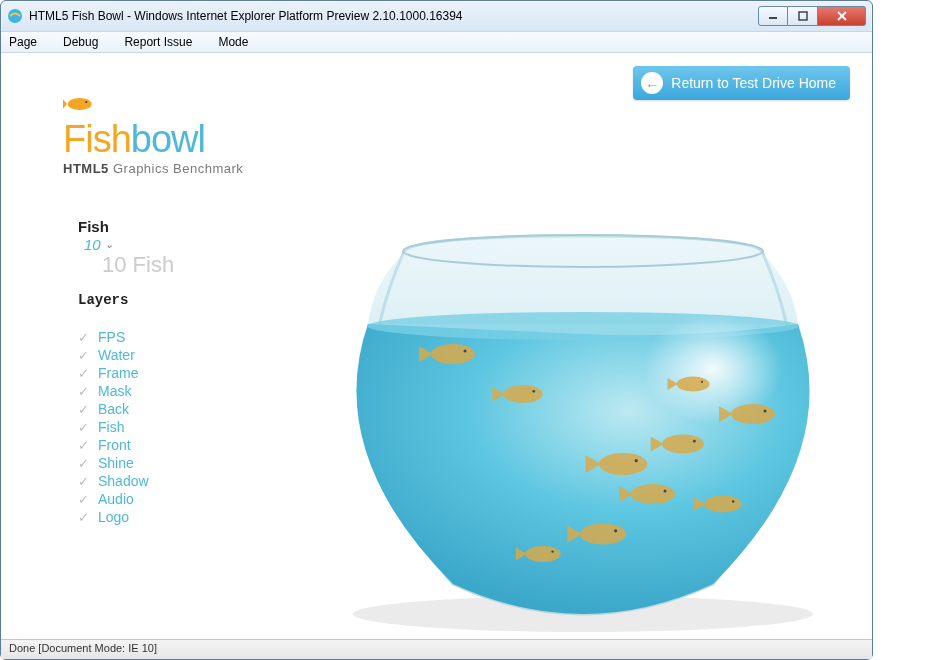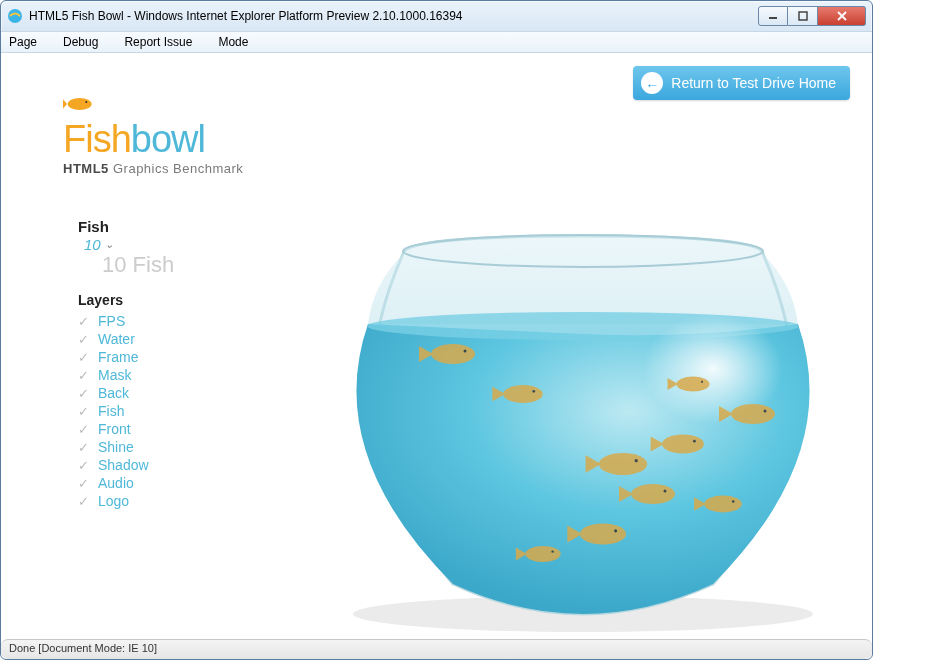--- a/index.html
+++ b/index.html
@@ -37,28 +37,28 @@
 .gauge svg { width: 100%; height: 100%; }
 .gauge-val { position:absolute; top: 32px; left: 0; right: 0; text-align:center; font-size: 42px; color:#f5a623; font-weight:300; }
 .gauge-unit { position:absolute; top: 72px; left: 0; right:0; text-align:center; font-size:9px; color:#bfae7a; letter-spacing:1px; }
 
 .fish-control { margin-top: 4px; }
 .fish-control .lbl { font-weight:600; font-size:15px; color:#222; }
 .fish-select { color:#4fb8d8; font-size:15px; display:inline-flex; align-items:center; gap:4px; margin-left: 6px; font-style: italic; }
 .fish-display { color:#ccc; font-size: 22px; font-weight:300; margin-left: 24px; margin-top: -2px; }
 
 .layers { margin-top: 14px; font-size: 14px; }
-.layers .hdr { font-weight:600; color:#222; margin-bottom: 4px; }
+.layers .hdr { font-weight:600; color:#222; margin-bottom: 20px; font-family: Liberation Mono, monospace; }
 .layers .item { display:flex; align-items:center; gap: 6px; color:#4fb8d8; padding: 1px 0; cursor:pointer; }
 .layers .item .chk { color:#bbb; font-size:13px; width:14px; }
 
 .bowl-area { position:absolute; top: 140px; left: 270px; width: 620px; height: 440px; }
 .bowl-area svg { width:100%; height:100%; }
 
-.statusbar { position:absolute; bottom:0; left:0; right:0; height:20px; background: linear-gradient(#f4f4f4,#e6e6e6); border-top:1px solid #c7c7c7; font-size:11px; color:#333; padding: 2px 8px; border-radius: 7px; }
+.statusbar { position:absolute; bottom:0; left:0; right:0; height:20px; background: linear-gradient(#f4f4f4,#e6e6e6); border-top:1px solid #c7c7c7; font-size:11px; color:#333; padding: 2px 8px; }
 </style>
 </head>
 <body>
 
 <div class="window-frame">
 
   <div class="titlebar">
     <svg class="ie-icon" viewBox="0 0 16 16">
       <circle cx="8" cy="8" r="7" fill="#3cb4e7"></circle>
       <path d="M3 8 Q8 3 13 8" stroke="#f5c542" stroke-width="2" fill="none"></path>

